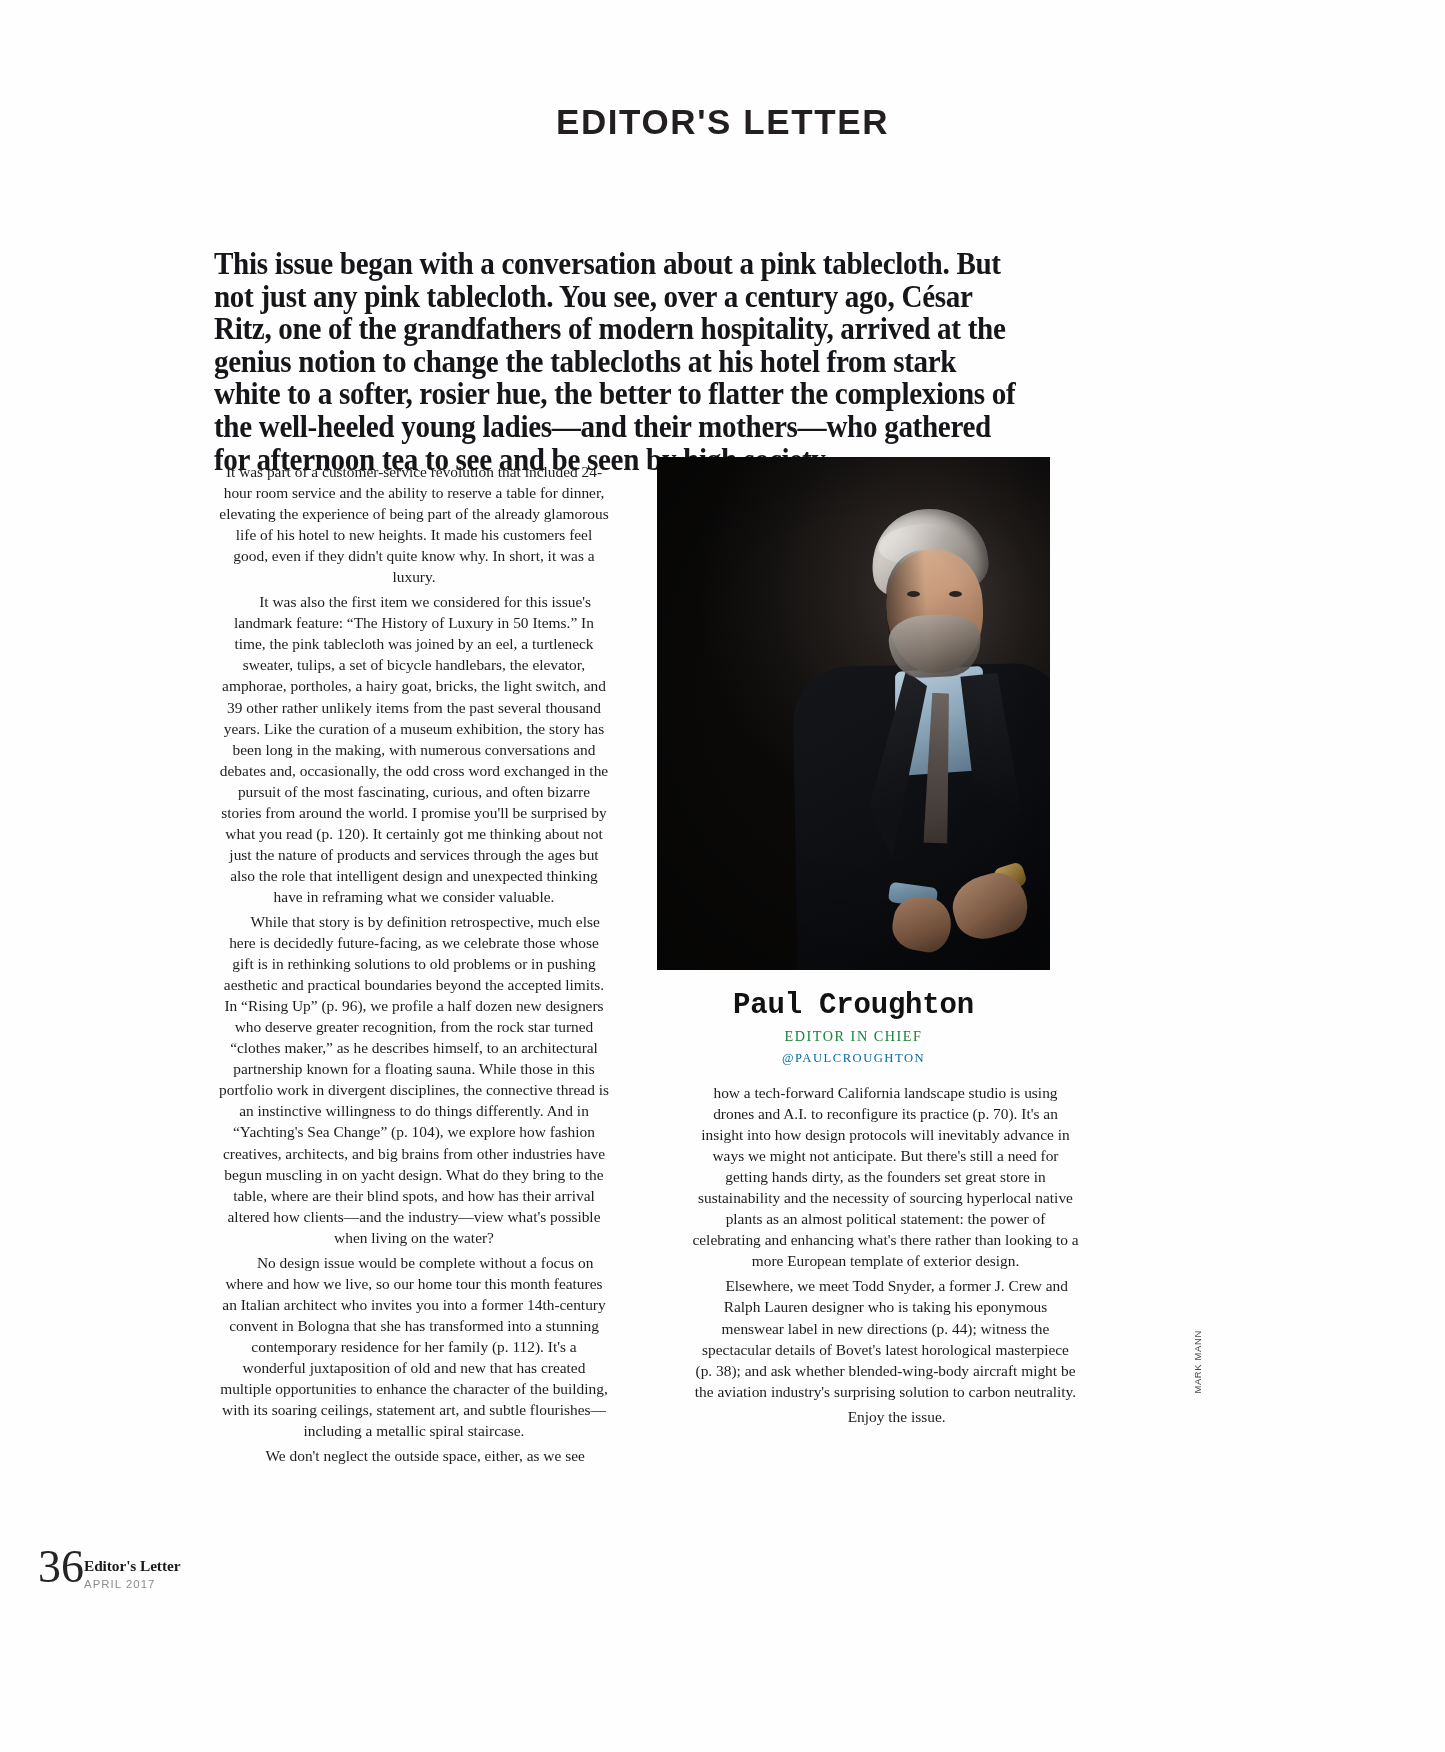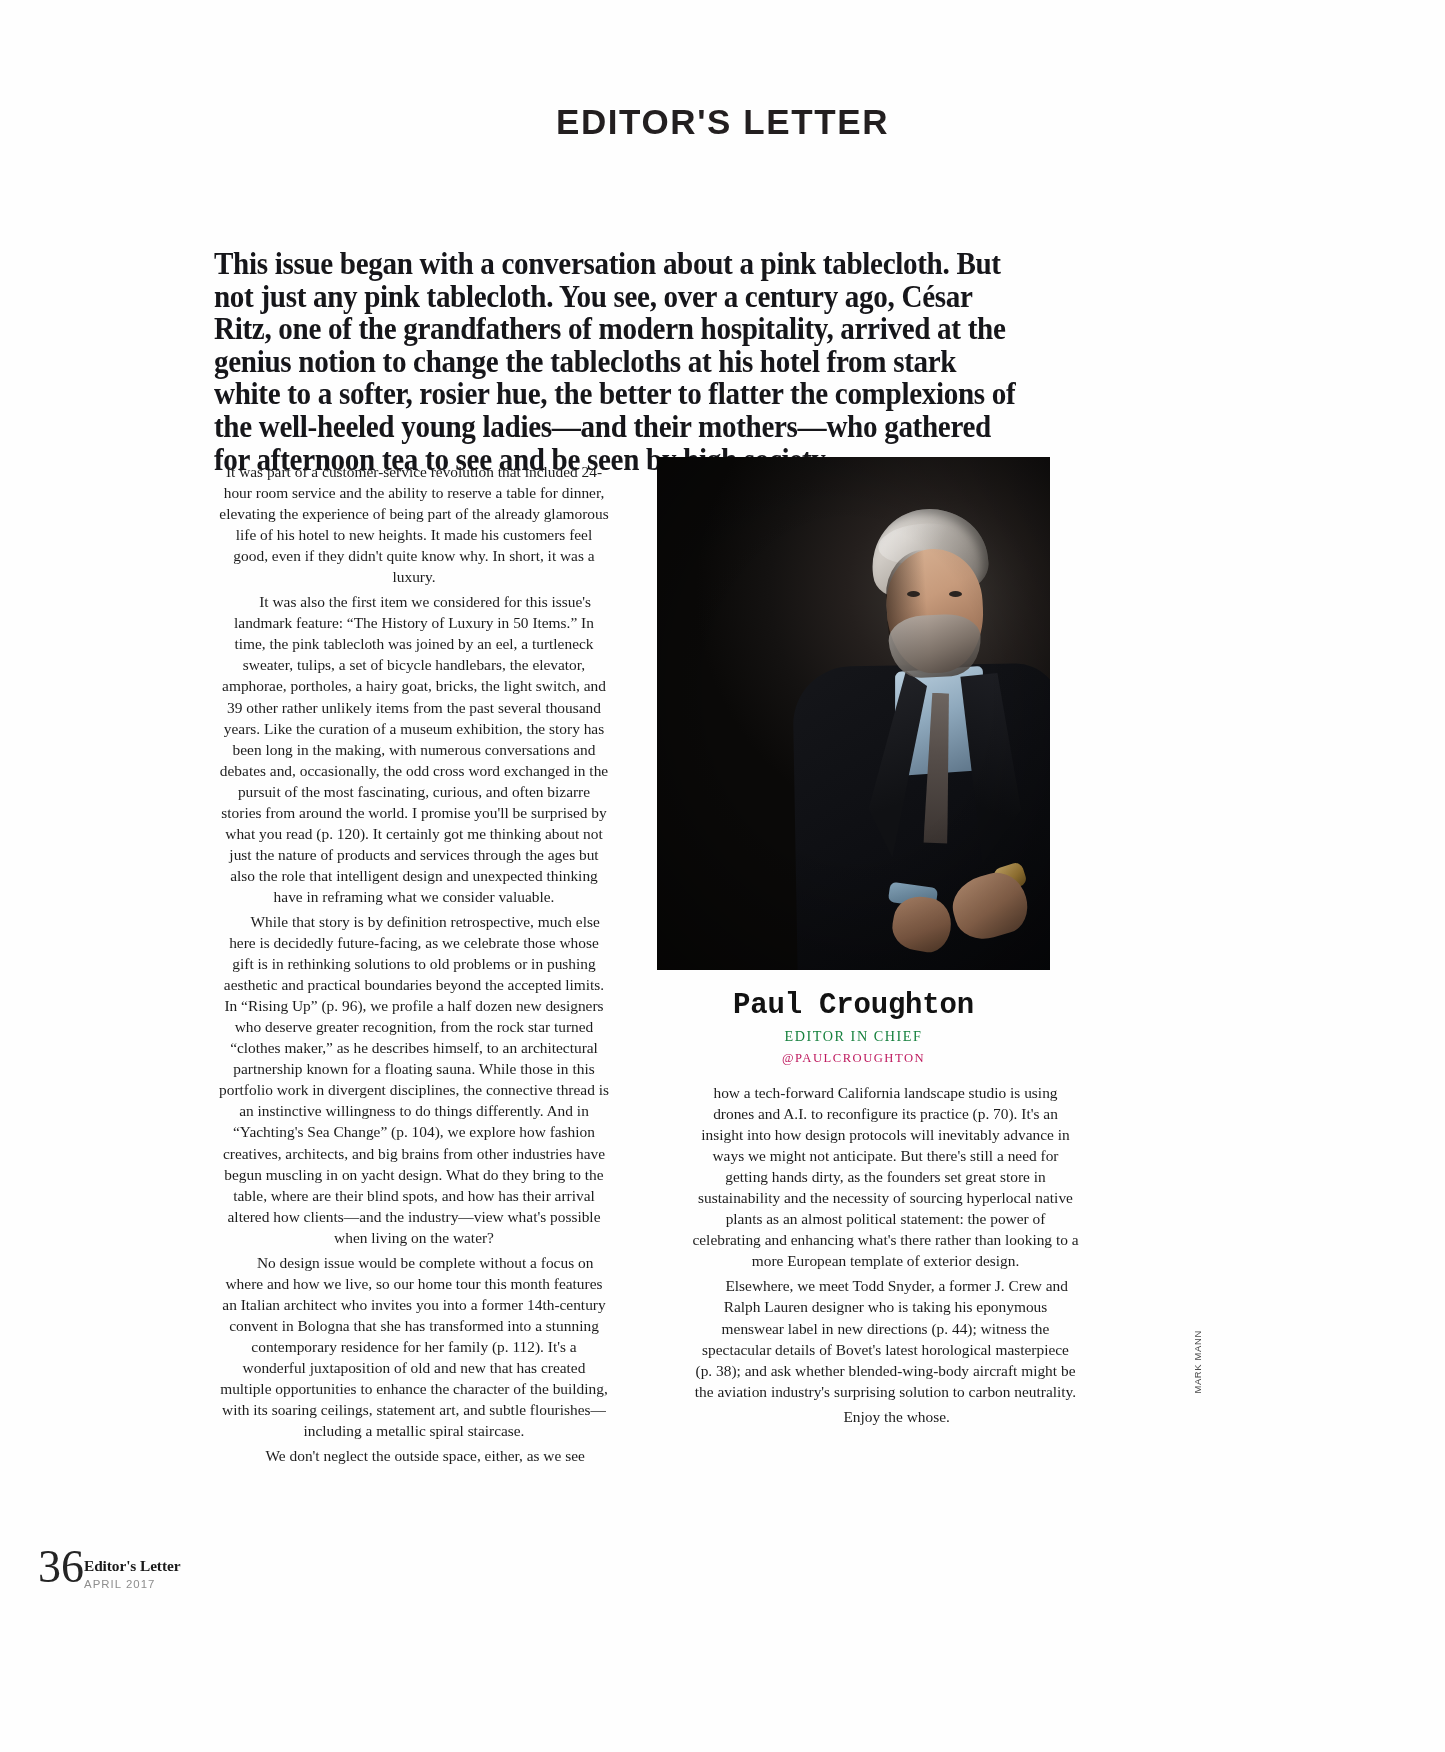--- a/index.html
+++ b/index.html
@@ -256,21 +256,21 @@
     font-size: 14.2px;
     letter-spacing: 1.55px;
     color: #15803d;
     margin: 7px 0 0 0;
     text-transform: uppercase;
   }
   .byline-handle {
     font-family: "Liberation Serif", serif;
     font-size: 12.6px;
     letter-spacing: 1.5px;
-    color: #be185d;
+    color: #0369a1;
     margin: 6px 0 0 0;
     text-transform: uppercase;
   }
 
   
   .photo-credit {
     position: absolute;
     top: 1330px;
     left: 1192px;
     font-family: "Liberation Sans", sans-serif;
@@ -357,21 +357,21 @@
     <figcaption class="byline">
       <p class="byline-name">Paul Croughton</p>
       <p class="byline-role">Editor in Chief</p>
       <p class="byline-handle">@paulcroughton</p>
     </figcaption>
   </figure>
 
   <section class="col-right-lower body-copy">
     <p>how a tech-forward California landscape studio is using drones and A.I. to reconfigure its practice (p. 70). It's an insight into how design protocols will inevitably advance in ways we might not anticipate. But there's still a need for getting hands dirty, as the founders set great store in sustainability and the necessity of sourcing hyperlocal native plants as an almost political statement: the power of celebrating and enhancing what's there rather than looking to a more European template of exterior design.</p>
     <p class="indent">Elsewhere, we meet Todd Snyder, a former J. Crew and Ralph Lauren designer who is taking his eponymous menswear label in new directions (p. 44); witness the spectacular details of Bovet's latest horological masterpiece (p. 38); and ask whether blended-wing-body aircraft might be the aviation industry's surprising solution to carbon neutrality.</p>
-    <p class="indent">Enjoy the whose.</p>
+    <p class="indent">Enjoy the issue.</p>
   </section>
 
   <div class="photo-credit">MARK MANN</div>
 
   <footer class="footer">
     <div class="folio-number">36</div>
     <div class="folio-meta">
       <div class="folio-section">Editor's Letter</div>
       <div class="folio-date">APRIL 2017</div>
     </div>

